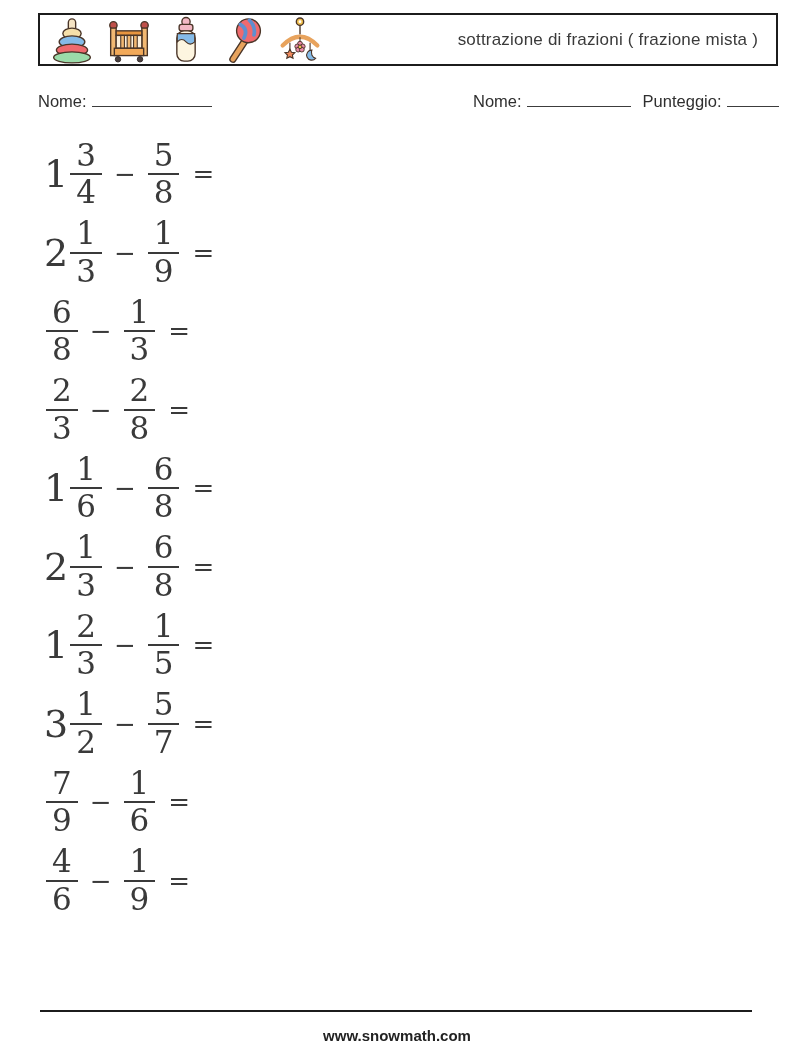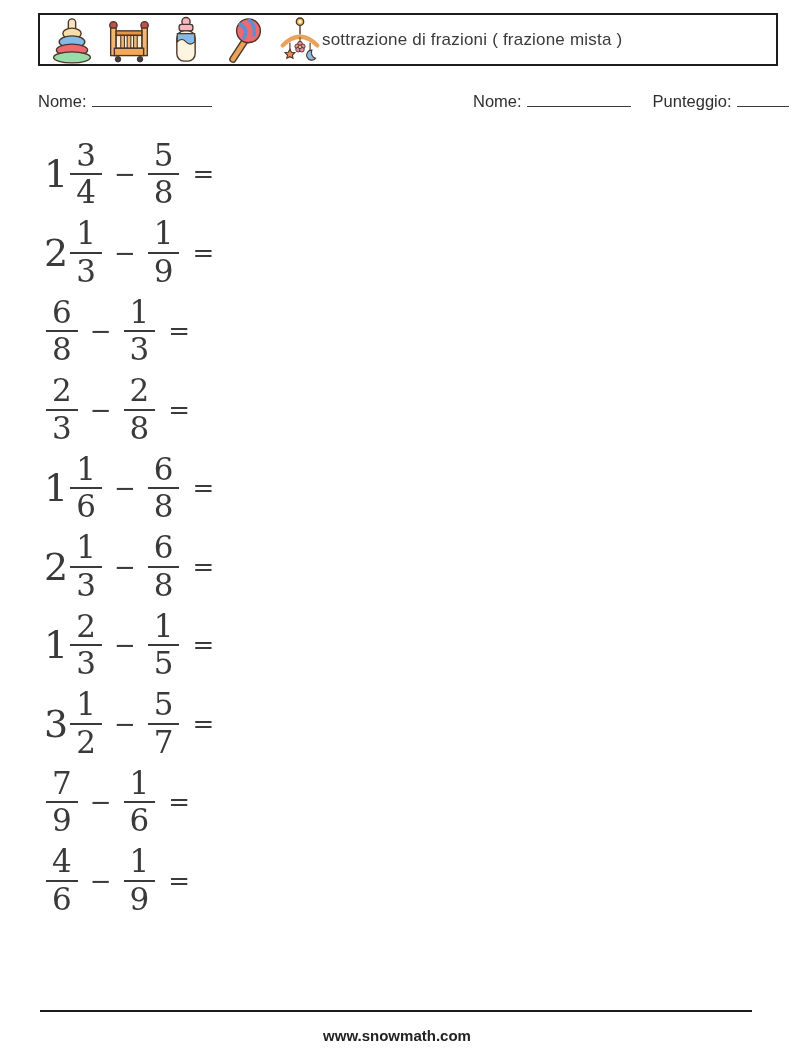--- a/index.html
+++ b/index.html
@@ -11,21 +11,21 @@
     position: relative;
     overflow: hidden;
   }
   .page { position: relative; width: 794px; height: 1053px; background: #fff; }
 
   
   .header-box {
     position: absolute; left: 38px; top: 13px;
     width: 740px; height: 53px;
     border: 2px solid #1c1c1c;
-    display: flex; align-items: center; justify-content: flex-start;
+    display: flex; align-items: center; justify-content: space-between;
     padding: 0 18px 0 10px;
     background: #fff;
   }
   .icon-row { display: flex; align-items: center; gap: 13px; }
   .icon-row .hicon { width: 44px; height: 48px; display: inline-block; }
   .worksheet-title { font-size: 17px; color: #3a3a3a; letter-spacing: 0.2px; }
 
   
   .fields-row { position: absolute; left: 0; top: 92px; width: 794px; height: 24px; font-size: 16.5px; color: #2f2f2f; }
   .nome-group { position: absolute; left: 38px; top: 0; white-space: nowrap; }
@@ -33,21 +33,21 @@
   .blank-line {
     display: inline-block;
     border-bottom: 1.6px solid #3c3c3c;
     height: 15px;
     margin-left: 5px;
     vertical-align: baseline;
   }
   .line-nome { width: 120px; }
   .line-data { width: 104px; }
   .line-punteggio { width: 52px; }
-  .punteggio-label { margin-left: 22px; }
+  .punteggio-label { margin-left: 12px; }
 
   
   .problems { position: absolute; left: 44px; top: 135px; }
   .problem-row {
     height: 78.5px;
     display: flex; align-items: center;
     font-family: "DejaVu Serif", serif;
     color: #3a3a3a;
   }
   .whole { font-size: 38px; line-height: 1; margin-right: 2px; }

